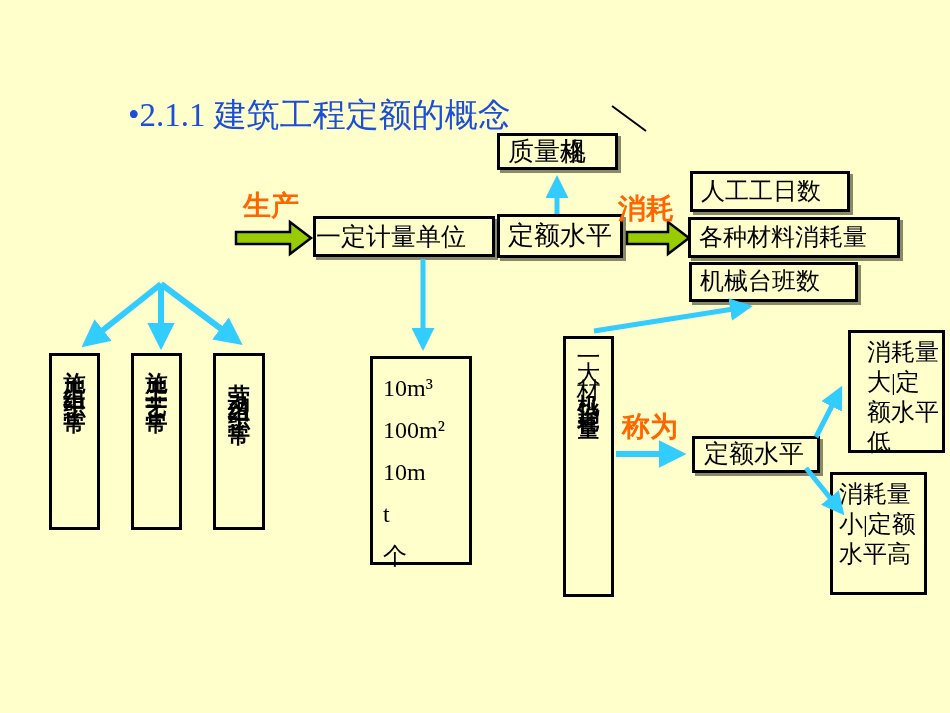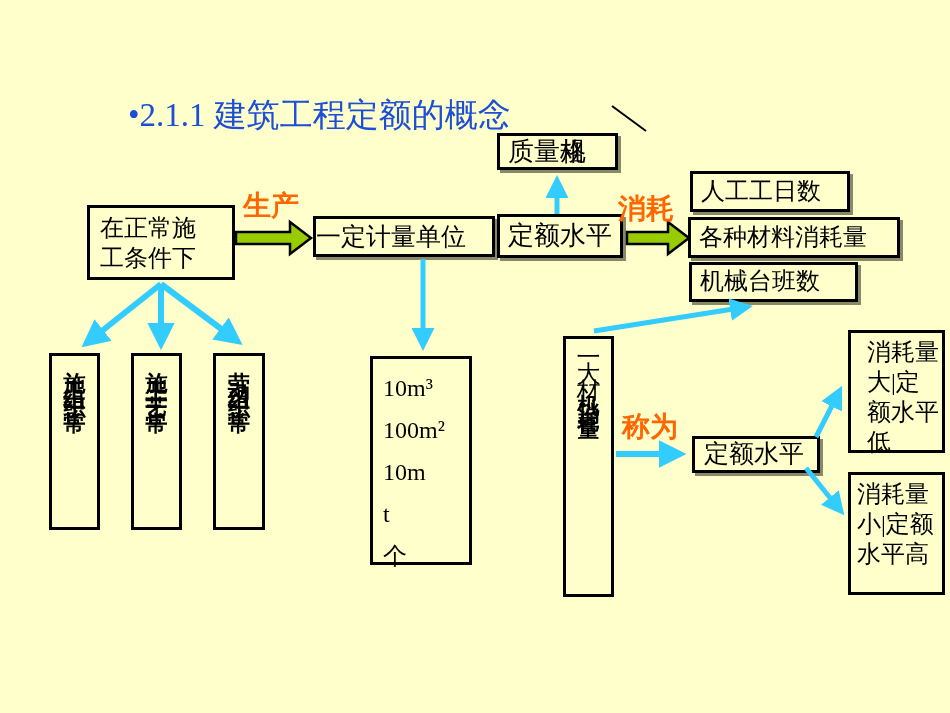--- a/index.html
+++ b/index.html
@@ -28,24 +28,20 @@
 
 <div class="slide">
 
 
   <div class="abs subtitle">•2.1.1  建筑工程定额的概念</div>
 
   <div class="box shadow zbox" style="left:497px;top:133px;width:121px;height:37px;font-size:26px;line-height:30px;padding-left:8px;">
     <span class="cjk">质量</span><span class="olap cjk">规格</span>
   </div>
 
-  <div class="box zbox" style="left:87px;top:205px;width:148px;height:75px;padding:5px 0 0 10px;">
-    <div class="btext cjk">在正常施</div>
-    <div class="btext cjk">工条件下</div>
-  </div>
 
   <div class="abs olabel" style="left:243px;top:187px;">生产</div>
 
   <div class="box shadow zbox" style="left:313px;top:216px;width:182px;height:41px;font-size:25px;line-height:34px;padding-left:0;">
     <span class="cjk">一定计量单位</span>
   </div>
 
   <div class="box shadow zbox" style="left:497px;top:214px;width:126px;height:44px;font-size:26px;line-height:36px;padding-left:8px;">
     <span class="cjk">定额水平</span>
   </div>
@@ -63,21 +59,21 @@
   <div class="box shadow zbox" style="left:689px;top:262px;width:169px;height:40px;font-size:24px;line-height:32px;padding-left:8px;">
     <span class="cjk">机械台班数</span>
   </div>
 
   <div class="box zbox" style="left:49px;top:353px;width:51px;height:177px;padding-top:24px;">
     <div class="vblob cjk">施工组织正常</div>
   </div>
   <div class="box zbox" style="left:131px;top:353px;width:51px;height:177px;padding-top:24px;">
     <div class="vblob cjk">施工工艺正常</div>
   </div>
-  <div class="box zbox" style="left:213px;top:353px;width:52px;height:177px;padding-top:24px;">
+  <div class="box zbox" style="left:213px;top:353px;width:52px;height:177px;padding-top:36px;">
     <div class="vblob cjk">劳动组织正常</div>
   </div>
 
   <div class="box zbox" style="left:370px;top:356px;width:102px;height:209px;padding:8px 0 16px 10px;">
     <div class="cjk" style="font-size:24px;line-height:42px;">10m³</div>
     <div class="cjk" style="font-size:24px;line-height:42px;">100m²</div>
     <div class="cjk" style="font-size:24px;line-height:42px;">10m</div>
     <div class="cjk" style="font-size:24px;line-height:42px;">t</div>
     <div class="cjk" style="font-size:24px;line-height:42px;">个</div>
   </div>
@@ -90,21 +86,21 @@
   <div class="abs olabel" style="left:622px;top:408px;">称为</div>
 
   <div class="box shadow zbox" style="left:692px;top:436px;width:128px;height:37px;font-size:25px;line-height:29px;padding-left:9px;">
     <span class="cjk">定额水平</span>
   </div>
 
   <div class="box zbox wrapbox" style="left:848px;top:330px;width:97px;height:123px;font-size:24px;line-height:30px;padding:4px 0 0 16px;">
     <span class="cjk">消耗量大|定额水平低</span>
   </div>
 
-  <div class="box zbox wrapbox" style="left:848px;top:472px;width:97px;height:123px;font-size:24px;line-height:30px;padding:4px 0 0 6px;">
+  <div class="box zbox wrapbox" style="left:830px;top:472px;width:97px;height:123px;font-size:24px;line-height:30px;padding:4px 0 0 6px;">
     <span class="cjk">消耗量小|定额水平高</span>
   </div>
 
   <svg width="950" height="713" viewBox="0 0 950 713">
     <defs>
       <marker id="cyhead" viewBox="0 0 10 10" refX="7" refY="5" markerWidth="4.6" markerHeight="4.6" orient="auto">
         <path d="M0,0 L10,5 L0,10 z" fill="#33CCFF"></path>
       </marker>
     </defs>
 

